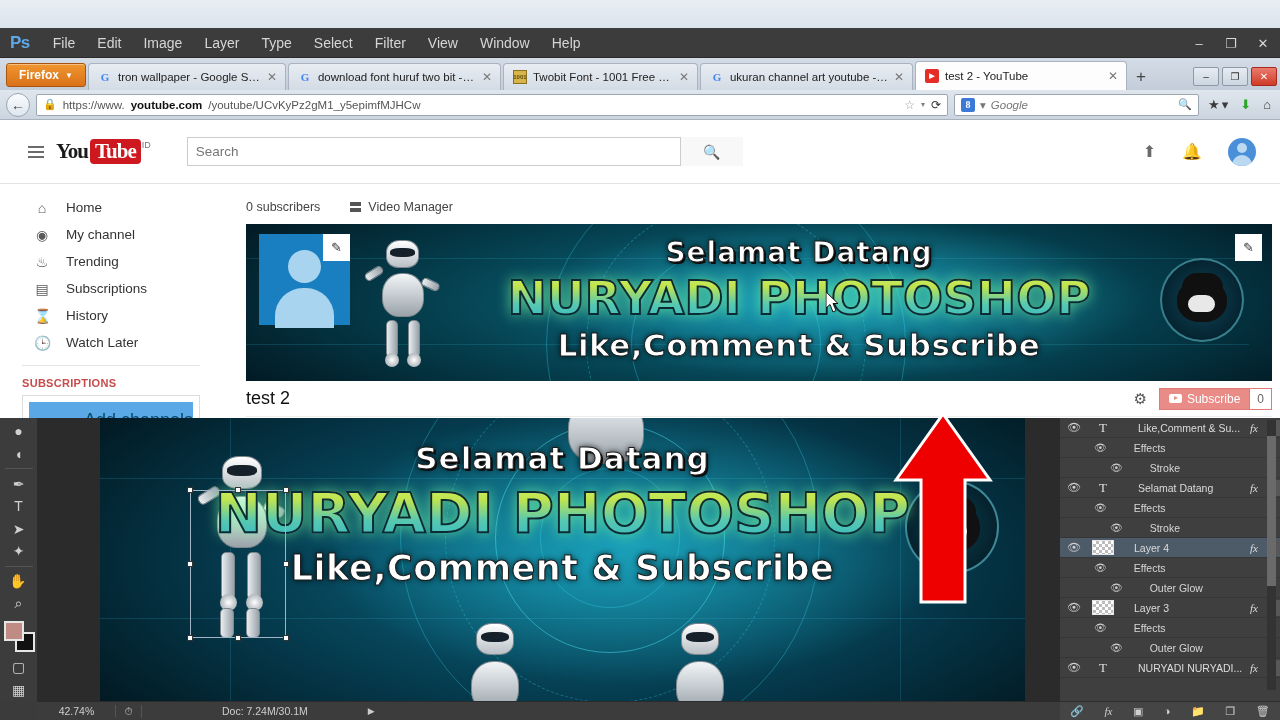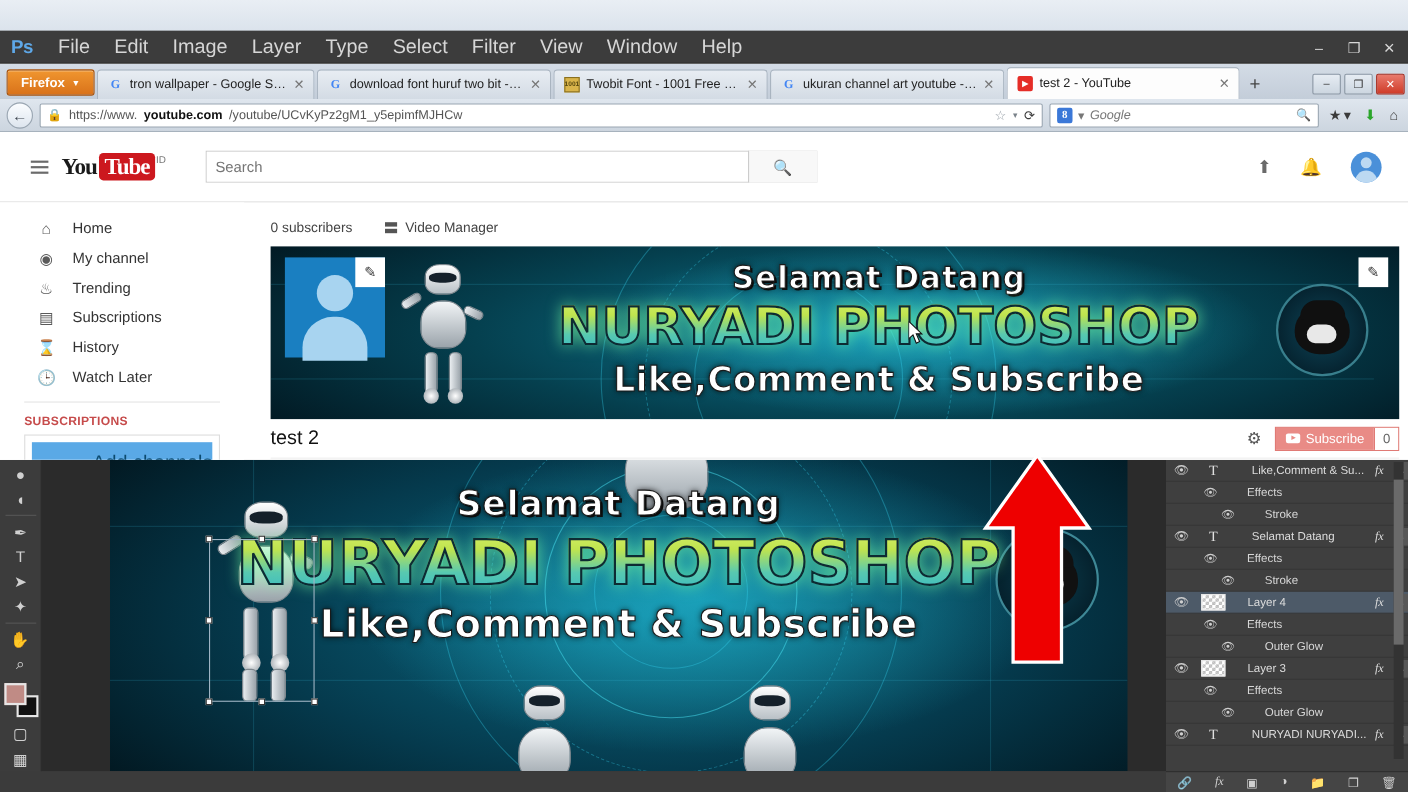--- a/index.html
+++ b/index.html
@@ -21,21 +21,21 @@
     position:absolute; top:28px; left:0; width:1280px; height:30px;
     background:#3c3c3c; display:flex; align-items:center; gap:0px;
     border-bottom:1px solid #2a2a2a;
   }
   .ps-logo {
     color:#5ea8e8; font-weight:bold; font-size:17px;
     padding:0 12px 0 10px; letter-spacing:-0.5px;
     font-family:"Liberation Sans", sans-serif;
   }
   .ps-menu-item {
-    color:#d6d6d6; font-size:18px; padding:6px 11px; cursor:default;
+    color:#d6d6d6; font-size:14px; padding:6px 11px; cursor:default;
   }
   .win-btns { position:absolute; top:28px; right:0; height:30px; display:flex; align-items:center; }
   .win-btn {
     width:30px; height:22px; display:flex; align-items:center; justify-content:center;
     color:#d8d8d8; font-size:13px; margin-right:2px;
   }
 
   
   .ps-optionsbar {
     position:absolute; top:58px; left:0; width:1280px; height:6px; background:#454545;
@@ -406,20 +406,26 @@
         <div class="thandle" style="left:135px;top:69px;"></div>
         <div class="thandle" style="left:183px;top:69px;"></div>
         <div class="thandle" style="left:87px;top:143px;"></div>
         <div class="thandle" style="left:183px;top:143px;"></div>
         <div class="thandle" style="left:87px;top:217px;"></div>
         <div class="thandle" style="left:135px;top:217px;"></div>
         <div class="thandle" style="left:183px;top:217px;"></div>
       </div>
     </div>
 
+    <div class="ps-statusbar">
+      <div class="sb-zoom">42.74%</div>
+      <div class="sb-ico">⏱</div>
+      <div class="sb-doc">Doc: 7.24M/30.1M</div>
+      <div class="sb-arrow">▶</div>
+    </div>
 
     <div class="ps-right">
       <div class="layers-panel" id="layers-list">
           <div class="layer-row">
             <span class="lr-eye">👁</span>
             <span class="lr-thumb-t">T</span>
             <span class="lr-name">Like,Comment &amp; Su...</span>
             <span class="lr-fx">fx</span>
             <span class="lr-arrow">▲</span>
           </div>

